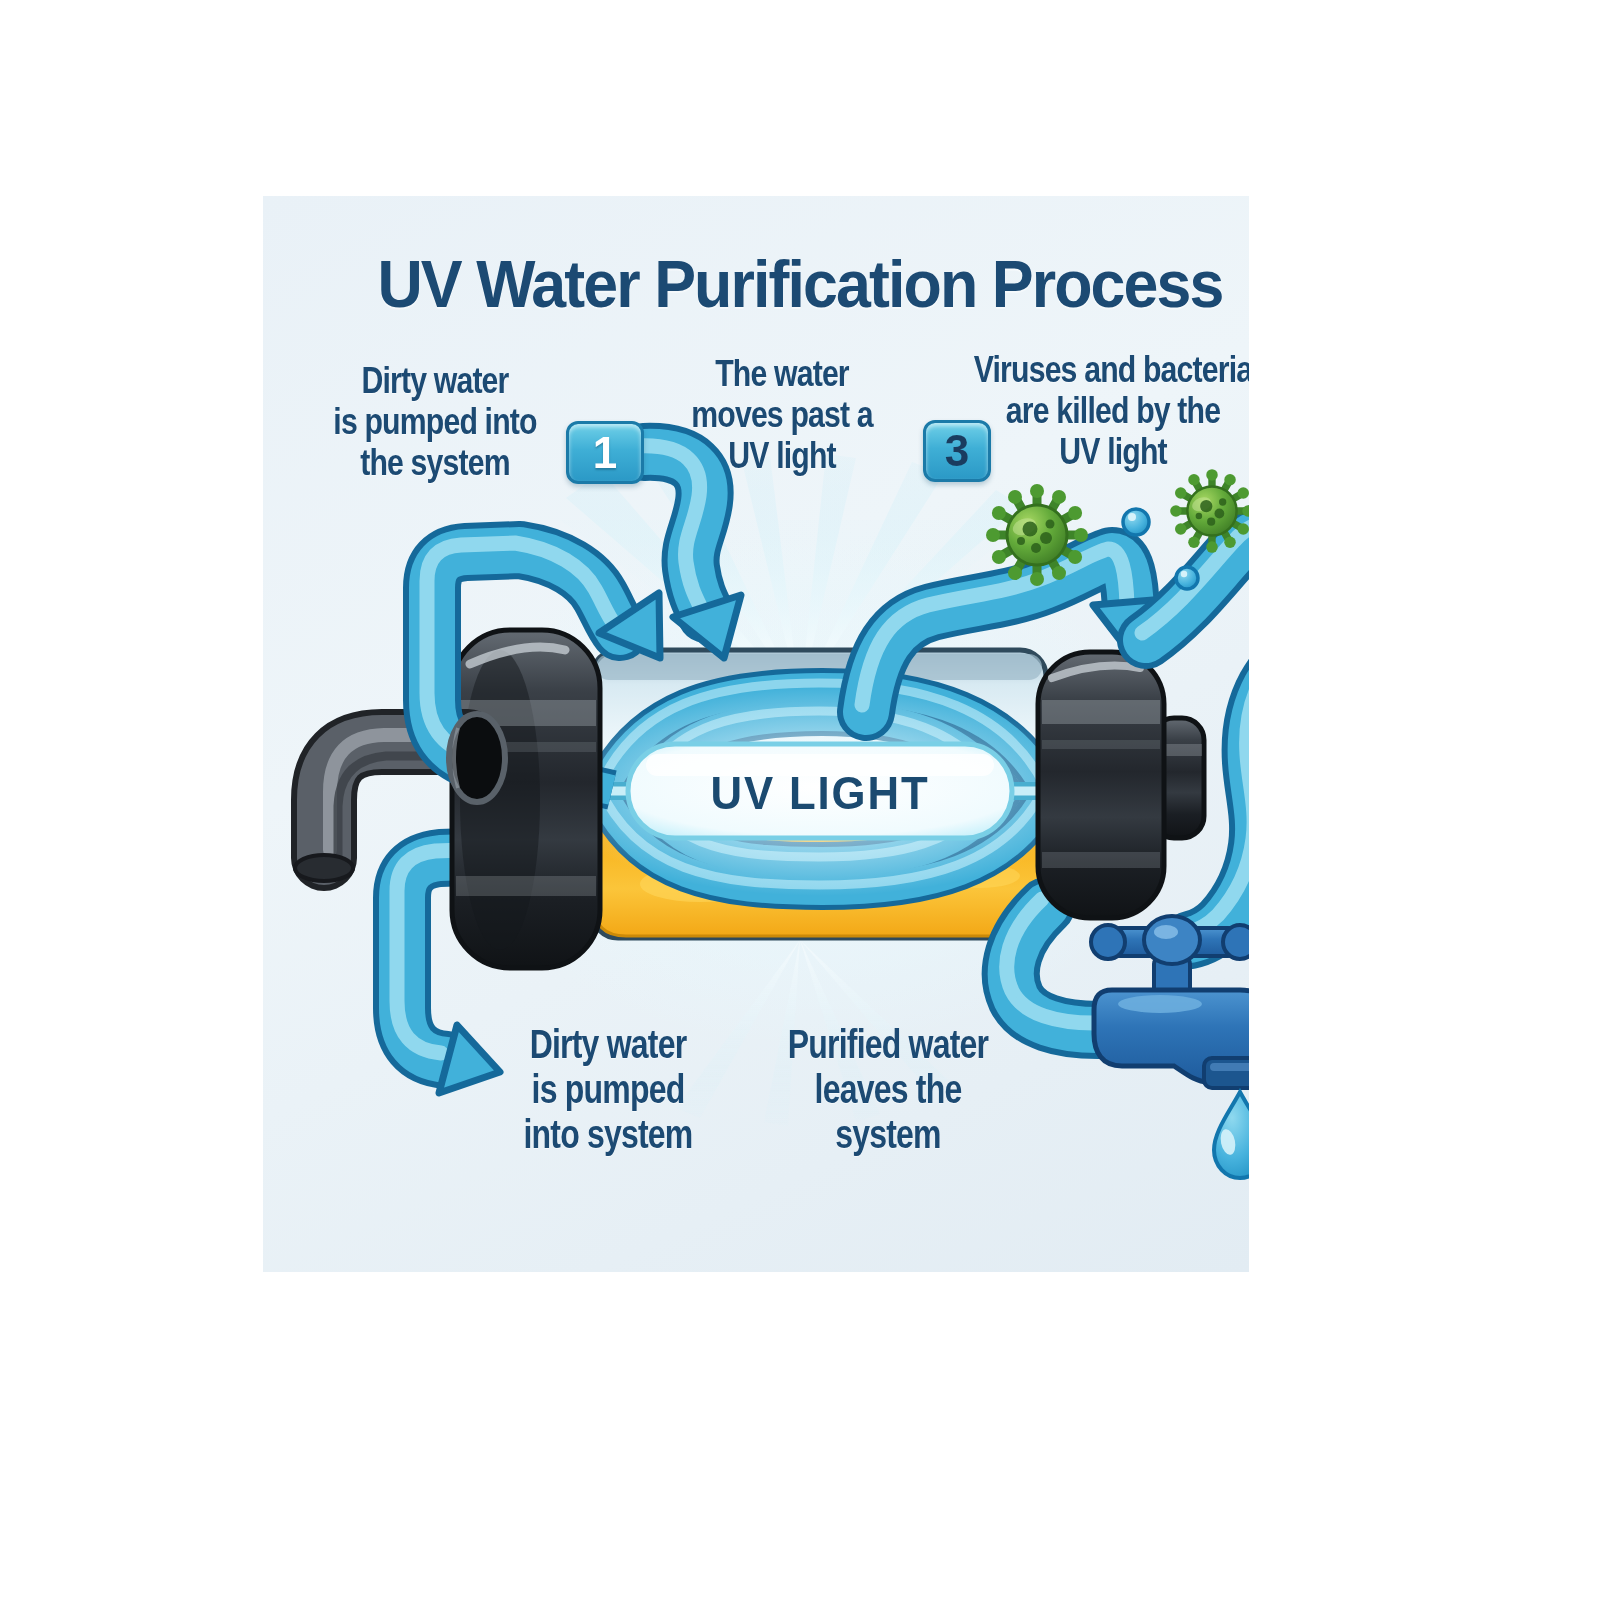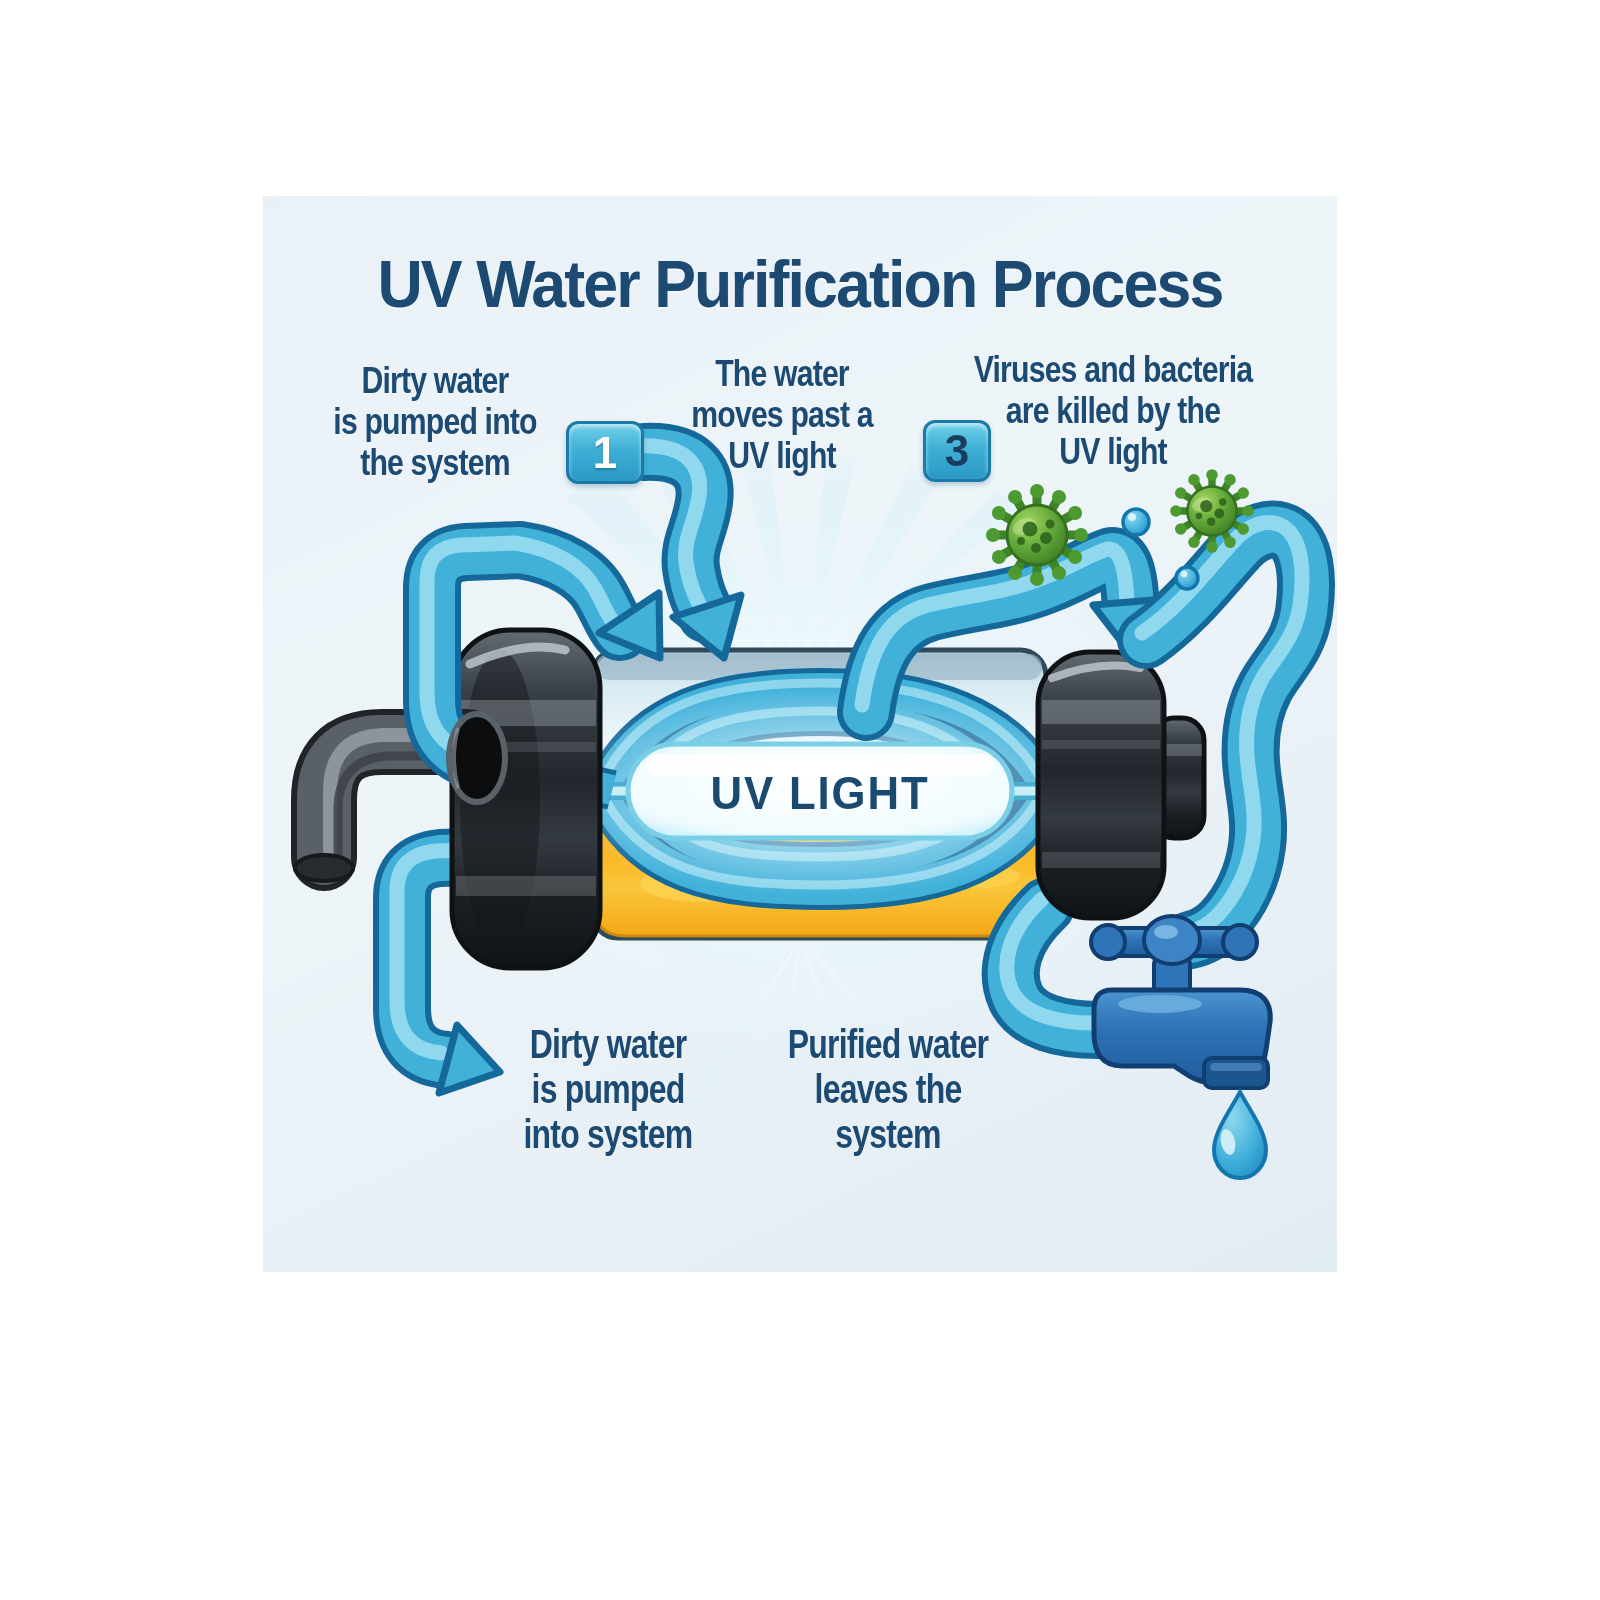--- a/index.html
+++ b/index.html
@@ -1,17 +1,17 @@
 <!DOCTYPE html>
 <html style="--navy: #1c4a73; --pipe_blue: #41b1da; --pipe_outline: #15699a; --pipe_highlight: #9fdff1; --faucet_blue: #2e74b7; --faucet_outline: #113e70; --virus_green: #5fa537; --water_yellow: #f8b31d; --badge_blue: #3fa8d0; --cap_dark: #23272d; --canvas_bg: #e9f1f7;"><head>
 <meta charset="utf-8">
 <style>
   html,body{margin:0;padding:0;background:#ffffff;width:1600px;height:1600px;position:relative;
     font-family:"Liberation Sans", sans-serif;}
-  .canvas{position:absolute;left:263px;top:196px;width:1074px;height:1076px;overflow:hidden;
+  .canvas{position:absolute;left:263px;top:196px;width:986px;height:1076px;overflow:hidden;
     background:linear-gradient(155deg,#e9f1f7 0%,#eef5f9 40%,#e2ecf3 100%);}
   .canvas svg{position:absolute;left:0;top:0;}
   .overlay{position:absolute;color:var(--navy,#1c4a73);font-weight:bold;text-align:center;}
   .title{left:0;top:50px;width:1074px;font-size:66px;letter-spacing:-2px;transform:scaleX(.95);
     text-shadow:0 2px 1px rgba(255,255,255,.5);}
   .steplabel{font-size:36px;line-height:41px;letter-spacing:-1px;transform:scaleX(.84);
     width:380px;text-shadow:0 1px 0 rgba(255,255,255,.55);}
   .lbl1{left:-18px;top:164px;}
   .lbl2{left:329px;top:157px;}
   .lbl3{left:660px;top:153px;}

